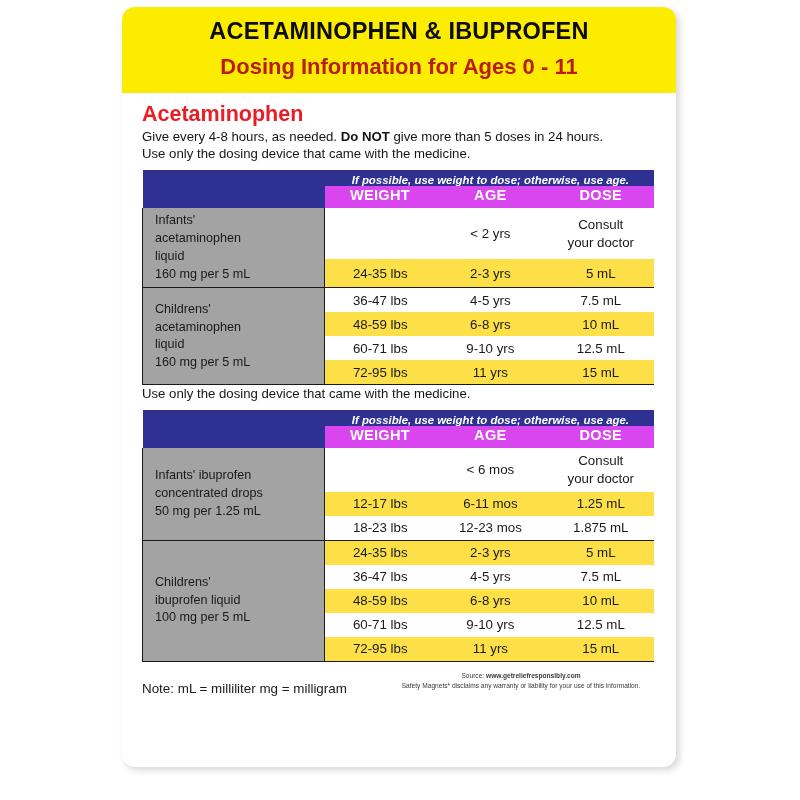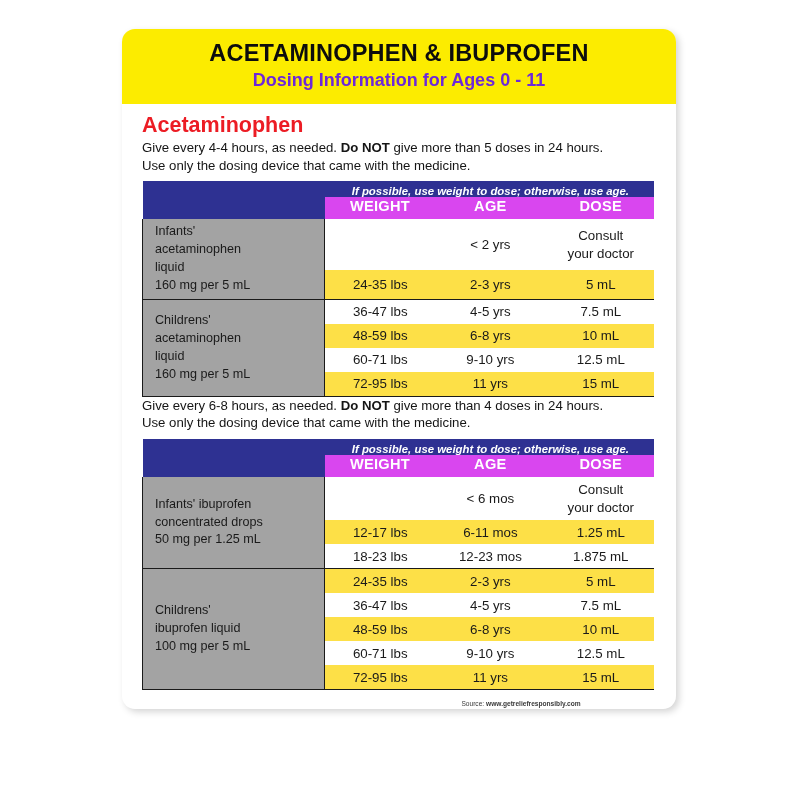--- a/index.html
+++ b/index.html
@@ -14,47 +14,47 @@
   #stage {
     position: relative;
     width: 800px; height: 800px;
     background: #ffffff;
     overflow: hidden;
   }
 
   
   .card {
     position: absolute;
-    left: 122px; top: 29px;
-    width: 554px; height: 680px;
+    left: 122px; top: 7px;
+    width: 554px; height: 760px;
     background: #ffffff;
     border-radius: 13px;
     box-shadow: 3px 3px 7px rgba(0,0,0,0.17);
     overflow: hidden;
   }
 
   
   .title-banner {
     background: #fcec00;
     padding: 11px 0 13px 0;
     text-align: center;
   }
   .title-main {
     font-size: 23.5px;
     font-weight: bold;
     letter-spacing: 0.2px;
     color: #0d0d0d;
     line-height: 1.18;
   }
   .title-sub {
-    font-size: 18px;
-    font-weight: bold;
-    color: #6d28d9;
+    font-size: 22px;
+    font-weight: bold;
+    color: #b91c1c;
     line-height: 1.2;
-    margin-top: 2px;
+    margin-top: 8px;
   }
 
   
   .body-wrap { padding: 0 20px; }
 
   .drug-heading {
     color: #ec1c24;
     font-size: 21.5px;
     font-weight: bold;
     margin: 9px 0 1px 0;
@@ -188,21 +188,21 @@
       <div class="title-main">ACETAMINOPHEN &amp; IBUPROFEN</div>
       <div class="title-sub">Dosing Information for Ages 0 - 11</div>
     </div>
 
     <div class="body-wrap">
 
       <div>
         <div class="drug-heading">Acetaminophen</div>
         <div class="drug-note">
           <div>
-            <span>Give every 4-4 hours, as needed. </span><b>Do NOT</b><span> give more than 5 doses in 24 hours.</span>
+            <span>Give every 4-8 hours, as needed. </span><b>Do NOT</b><span> give more than 5 doses in 24 hours.</span>
           </div>
           <div>Use only the dosing device that came with the medicine.</div>
         </div>
 
         <div class="tbl-wrap">
         <table class="dose">
           <colgroup>
             <col class="c-label">
                 <col class="c-weight">
                 <col class="c-age">
@@ -263,23 +263,20 @@
               <td class="dcell">11 yrs</td>
               <td class="dcell">15 mL</td>
             </tr>
           </tbody>
         </table>
         </div>
       </div>
 
       <div>
         <div class="drug-note">
-          <div>
-            <span>Give every 6-8 hours, as needed. </span><b>Do NOT</b><span> give more than 4 doses in 24 hours.</span>
-          </div>
           <div>Use only the dosing device that came with the medicine.</div>
         </div>
 
         <div class="tbl-wrap">
         <table class="dose">
           <colgroup>
             <col class="c-label">
                 <col class="c-weight">
                 <col class="c-age">
                 <col class="c-dose">

